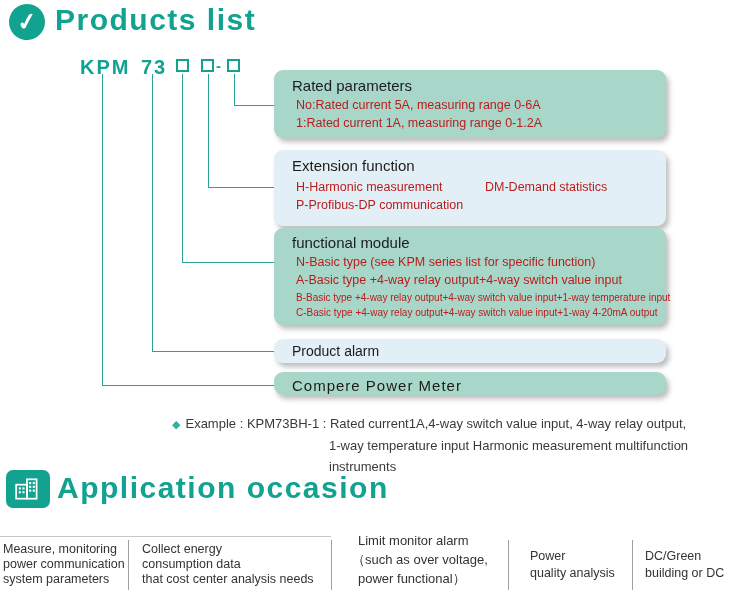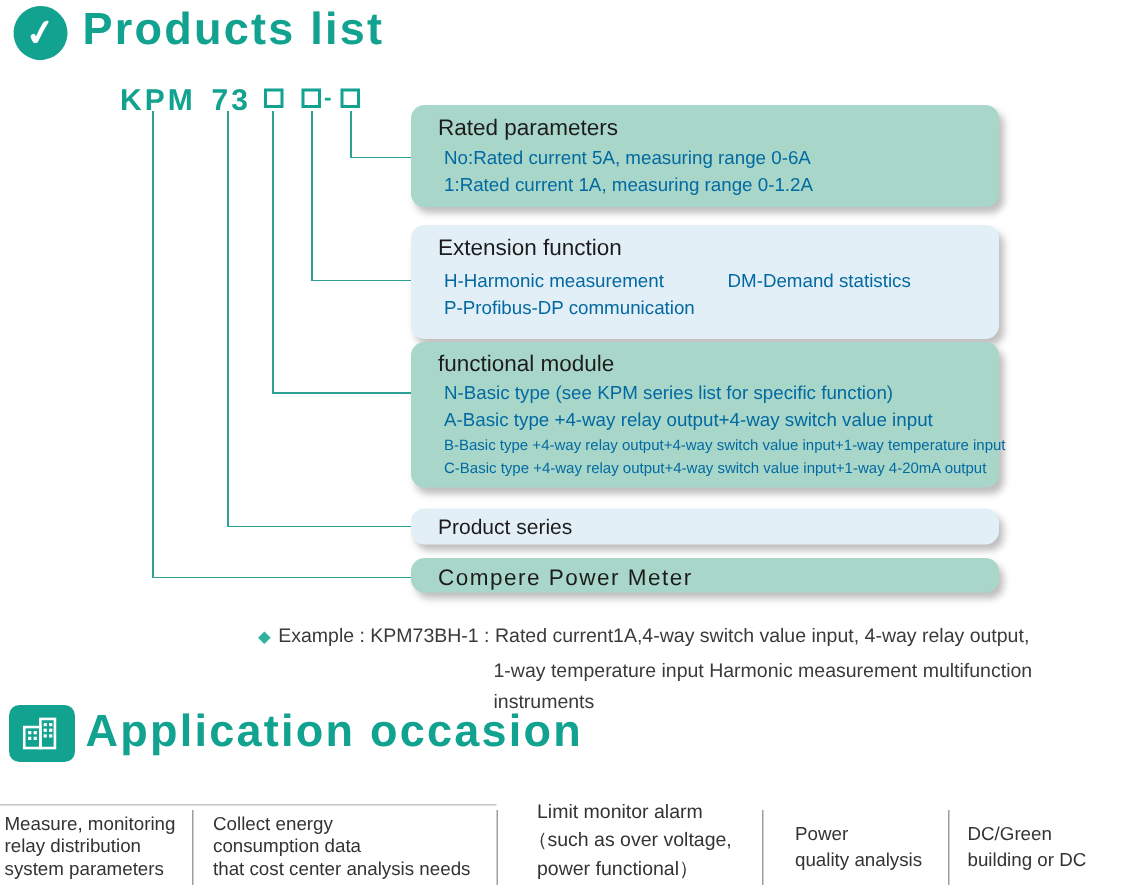--- a/index.html
+++ b/index.html
@@ -21,21 +21,21 @@
   .code-dash { position:absolute; color:#12a290; font-weight:bold; font-size:15px; }
 
   svg.connectors { position:absolute; left:0; top:0; }
 
   
   .pbox { position:absolute; left:274px; width:392px; border-radius:9px;
           box-shadow:3px 4px 5px rgba(70,70,70,0.35); }
   .pbox.teal { background:#a8d7ca; }
   .pbox.blue { background:#e3eff6; }
   .btitle { position:absolute; left:18px; font-size:15px; color:#1c1c1c; white-space:nowrap; }
-  .bline  { position:absolute; left:18px; font-size:12.5px; color:#0369a1; white-space:nowrap; }
+  .bline  { position:absolute; left:18px; font-size:12.5px; color:#b91c1c; white-space:nowrap; }
   .bline.small { font-size:10px; }
   .single { font-size:14px; color:#1c1c1c; padding-left:18px; white-space:nowrap; }
 
   
   .example { position:absolute; left:172px; top:413px; font-size:13px; color:#3a3a3a; line-height:21px; }
   .example .diamond { color:#2fb3a0; font-size:11px; margin-right:5px; }
   .example .l2 { margin-left:157px; }
 
   
   .hline { position:absolute; left:0; top:536px; width:331px; height:1px; background:#c6c6c6; }
@@ -92,21 +92,21 @@
 
   <div class="pbox teal" style="top:228px; height:97px;">
     <div class="btitle" style="top:6px;">functional module</div>
     <div class="bline" style="top:27px; left:22px;">N-Basic type (see KPM series list for specific function)</div>
     <div class="bline" style="top:45px; left:22px;">A-Basic type +4-way relay output+4-way switch value input</div>
     <div class="bline small" style="top:64px; left:22px;">B-Basic type +4-way relay output+4-way switch value input+1-way temperature input</div>
     <div class="bline small" style="top:79px; left:22px;">C-Basic type +4-way relay output+4-way switch value input+1-way 4-20mA output</div>
   </div>
 
   <div class="pbox blue" style="top:339px; height:24px;">
-    <div class="single" style="line-height:24px;">Product series</div>
+    <div class="single" style="line-height:24px;">Product alarm</div>
   </div>
 
   <div class="pbox teal" style="top:372px; height:23px;">
     <div class="single" style="line-height:27px; font-size:15px; letter-spacing:1px;">Compere  Power  Meter</div>
   </div>
 
   <div class="example">
     <div>
       <span class="diamond">◆</span><span>Example : KPM73BH-1 : Rated current1A,4-way switch value input, 4-way relay output,</span>
     </div>
@@ -132,21 +132,21 @@
   <h1 class="section-title" style="left:57px; top:471px;">Application occasion</h1>
 
   <div class="hline"></div>
   <div class="vline" style="left:128px;"></div>
   <div class="vline" style="left:331px;"></div>
   <div class="vline" style="left:508px;"></div>
   <div class="vline" style="left:632px;"></div>
 
   <div class="app-col" style="left:3px; top:542px; width:122px;">
     <div>Measure, monitoring</div>
-    <div>relay distribution</div>
+    <div>power communication</div>
     <div>system parameters</div>
   </div>
 
   <div class="app-col" style="left:142px; top:542px; width:188px;">
     <div>Collect energy</div>
     <div>consumption data</div>
     <div>that cost center analysis needs</div>
   </div>
 
   <div class="app-col tall" style="left:352px; top:531px; width:152px;">

